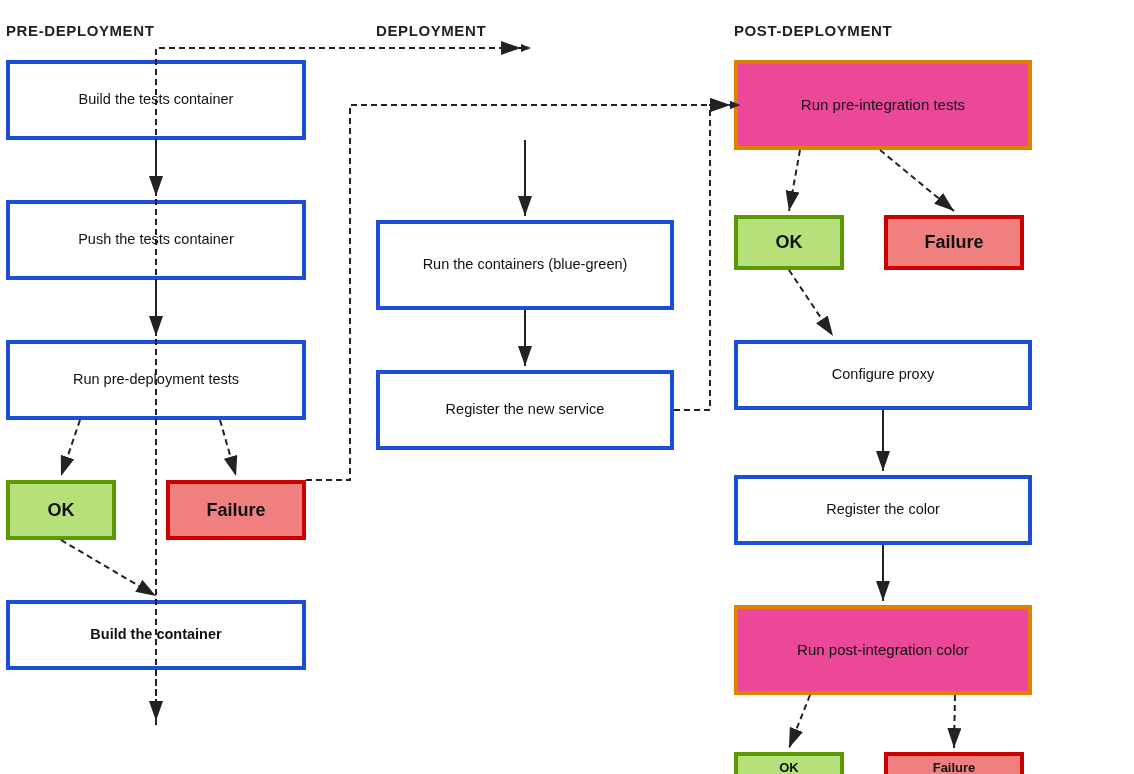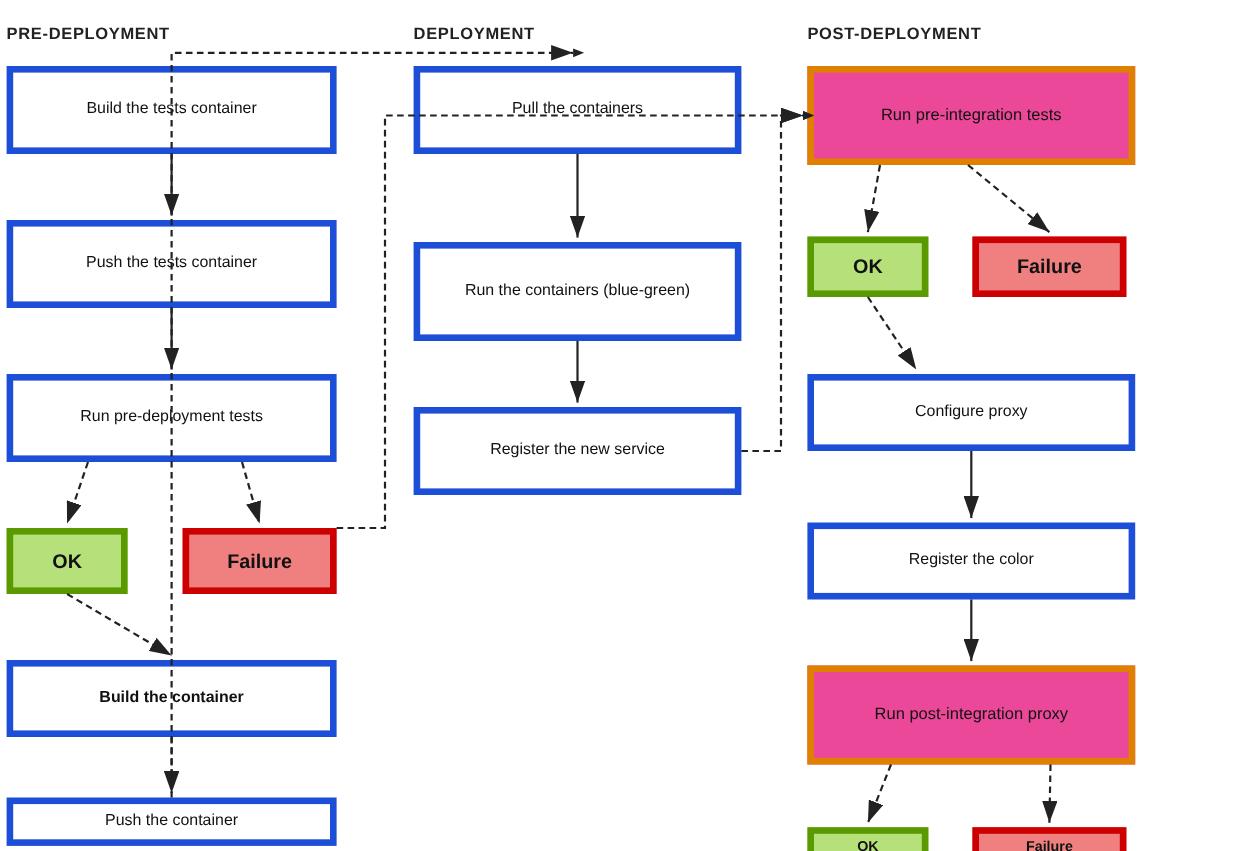--- a/index.html
+++ b/index.html
@@ -23,21 +23,21 @@
       position: absolute;
       top: 22px;
       font-size: 15px;
       font-weight: 700;
       letter-spacing: 0.04em;
       color: #222;
     }
 
     .box {
       position: absolute;
-      border: 6px solid #1d4ed8;
+      border: 4px solid #1d4ed8;
       background: #fff;
       text-align: center;
       display: flex;
       align-items: center;
       justify-content: center;
       font-size: 14.5px;
       color: #111;
       line-height: 1.35;
       padding: 12px 10px;
     }
@@ -102,43 +102,41 @@
 
   <div class="box" style="top:340px;left:6px;width:300px;height:80px;">Run pre-deployment
 tests</div>
 
   <div class="box box-green" style="top:480px;left:6px;width:110px;height:60px;font-size:18px;font-weight:600;">OK</div>
 
   <div class="box box-red" style="top:480px;left:166px;width:140px;height:60px;font-size:18px;font-weight:600;">Failure</div>
 
   <div class="box" style="top:600px;left:6px;width:300px;height:70px;font-weight:bold;">Build the container</div>
 
-  <div class="box" style="top:725px;left:6px;width:300px;height:44px;">Push the container</div>
 
-  <div class="box" style="top:60px;left:376px;width:298px;height:80px;">Pull the containers</div>
 
   <div class="box" style="top:220px;left:376px;width:298px;height:90px;">Run the containers
 (blue-green)</div>
 
   <div class="box" style="top:370px;left:376px;width:298px;height:80px;">Register the new
 service</div>
 
   <div class="box box-orange" style="top:60px;left:734px;width:298px;height:90px;font-size:15px;">Run pre-integration
 tests</div>
 
   <div class="box box-green" style="top:215px;left:734px;width:110px;height:55px;font-size:18px;font-weight:600;">OK</div>
 
   <div class="box box-red" style="top:215px;left:884px;width:140px;height:55px;font-size:18px;font-weight:600;">Failure</div>
 
   <div class="box" style="top:340px;left:734px;width:298px;height:70px;">Configure proxy</div>
 
   <div class="box" style="top:475px;left:734px;width:298px;height:70px;">Register the color</div>
 
   <div class="box box-orange" style="top:605px;left:734px;width:298px;height:90px;font-size:15px;">Run post-integration
-proxy</div>
+color</div>
 
   <div class="box box-green" style="top:752px;left:734px;width:110px;height:18px;font-size:13px;font-weight:600;overflow:hidden;">OK</div>
 
   <div class="box box-red" style="top:752px;left:884px;width:140px;height:18px;font-size:13px;font-weight:600;overflow:hidden;">Failure</div>
 
   <svg class="arrows-svg">
     <defs>
       <marker id="arrowhead-solid" markerWidth="10" markerHeight="7" refX="10" refY="3.5" orient="auto">
         <polygon points="0 0, 10 3.5, 0 7" fill="#222"></polygon>
       </marker>

